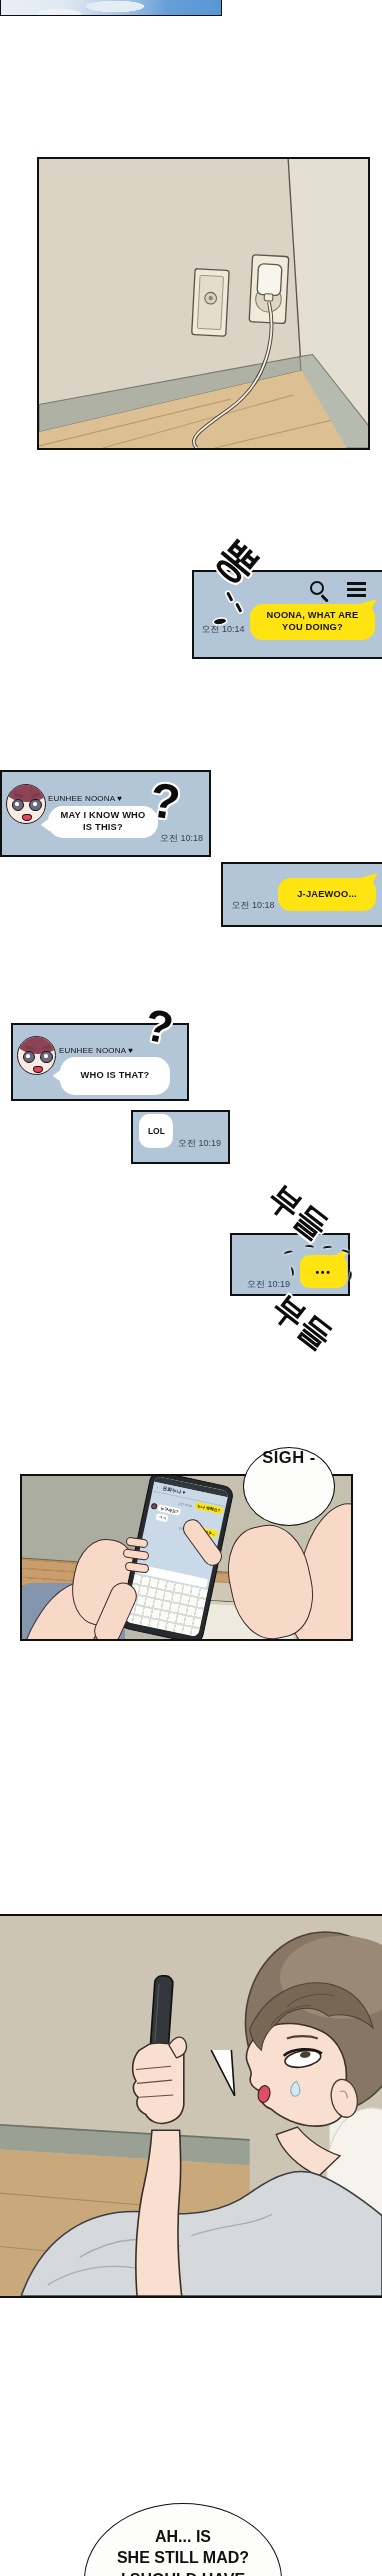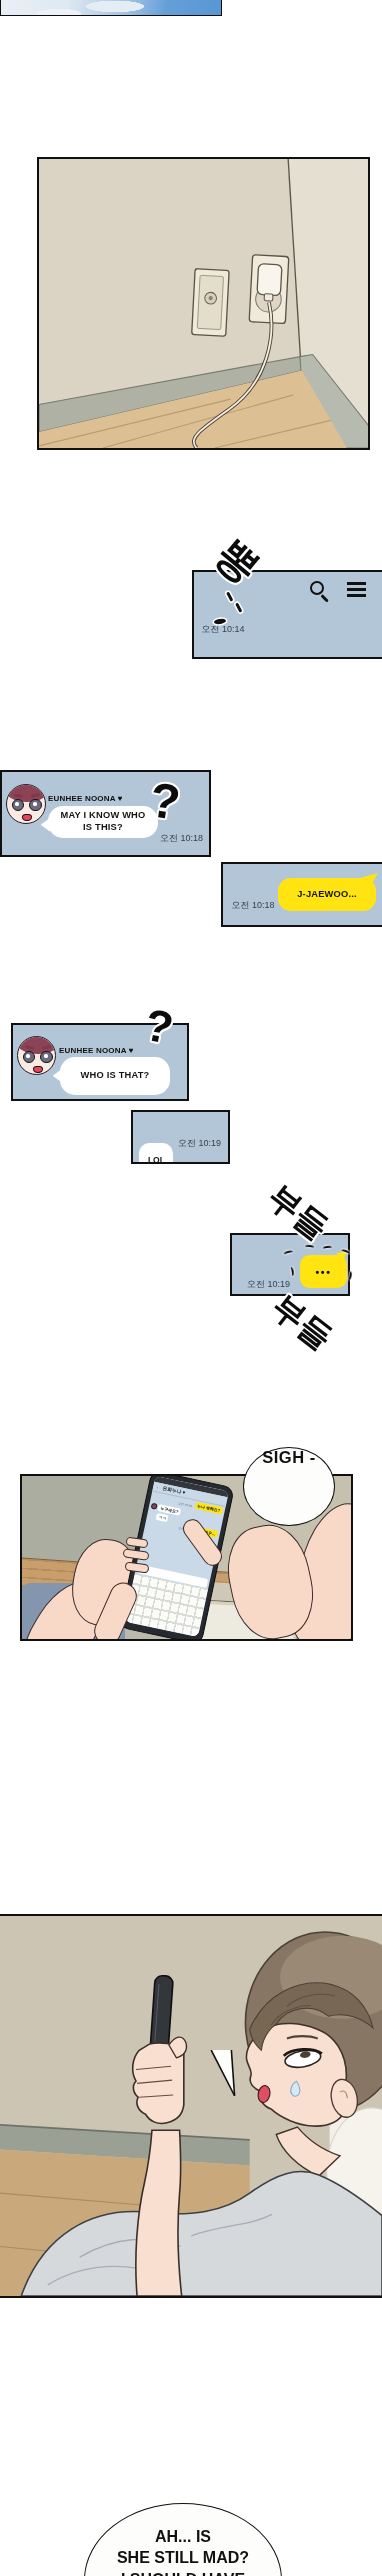--- a/index.html
+++ b/index.html
@@ -30,26 +30,26 @@
   #p-chat6{left:230px;top:1233px;width:120px;height:63px;overflow:visible;}
   .bubble{position:absolute;display:flex;flex-direction:column;align-items:center;justify-content:center;
     text-align:center;font-weight:700;font-size:9.3px;line-height:1.25;color:#141414;}
   .bubble.yellow{background:#ffe412;border-radius:12.8px;}
   .bubble.white{background:#ffffff;border-radius:15px;}
   .bubble.yellow::after{content:"";position:absolute;right:-1.6px;top:-4.8px;width:16px;height:14px;
     background:#ffe412;clip-path:polygon(100% 0,55% 100%,0 30%);}
   .bubble.white.tail-left::after{content:"";position:absolute;left:-7.4px;top:11.7px;width:9.6px;height:14px;
     background:#ffffff;clip-path:polygon(100% 0,0 50%,100% 100%);}
   .sq-bubble{position:absolute;background:#fff;border-radius:10.6px;display:flex;align-items:center;
-    justify-content:center;font-weight:700;font-size:8.5px;color:#141414;margin-top:29px;}
+    justify-content:center;font-weight:700;font-size:8.5px;color:#141414;}
   .typing{position:absolute;background:#ffe412;border-radius:9.6px;display:flex;align-items:center;
     justify-content:center;font-weight:900;font-size:10.6px;letter-spacing:1.6px;color:#111;}
   .typing::after{content:"";position:absolute;right:-1.1px;top:-4.3px;width:11.7px;height:9.6px;
     background:#ffe412;clip-path:polygon(100% 0,55% 100%,0 30%);}
-  .sender{position:absolute;font-size:8px;font-weight:700;color:#101010;white-space:nowrap;letter-spacing:0.2px;}
+  .sender{position:absolute;font-size:8px;font-weight:400;color:#101010;white-space:nowrap;letter-spacing:0.2px;}
   
   .avatar{position:absolute;width:40px;height:40px;border-radius:50%;background:#f9ebe2;
     border:1.6px solid #241d26;overflow:hidden;}
   .avatar .hair{position:absolute;left:-4.3px;top:-14px;width:48px;height:31px;border-radius:50%;background:#8c4355;}
   .avatar .eye{position:absolute;width:12.8px;height:12.8px;border-radius:50%;background:#6c6a7e;border:1.6px solid #17121b;}
   .avatar .eye::after{content:"";position:absolute;left:2.7px;top:2.7px;width:3.7px;height:3.7px;border-radius:50%;background:#fff;}
   .avatar .eye.l{left:4.3px;top:14px;} .avatar .eye.r{left:22px;top:14px;}
   .avatar .brow{position:absolute;width:8.5px;height:2.7px;border-radius:1.6px;background:#7e3a4a;}
   .avatar .brow.l{left:6.4px;top:9.6px;transform:rotate(12deg);} .avatar .brow.r{left:23.4px;top:9.6px;transform:rotate(-12deg);}
   .avatar .mouth{position:absolute;left:15px;top:29px;width:9.6px;height:7.4px;background:#e8445c;
@@ -173,20 +173,24 @@
   </div>
 
   <div class="sfx" id="sfx-pop">뽕</div>
   <div class="popmark" id="popmark1"></div>
   <div class="popmark" id="popmark2"></div>
   <div class="popmark" id="popdot"></div>
 
   <div class="panel" id="p-chat1">
     <div class="search-ic" style="left:116px;top:8.5px;"></div>
     <div class="menu-ic" style="left:153px;top:9.6px;"></div>
+    <div class="bubble yellow comic" style="left:56px;top:32px;width:125px;height:36px;">
+      <span>NOONA, WHAT ARE</span>
+      <span>YOU DOING?</span>
+    </div>
     <div class="time" style="left:7.4px;top:51px;">오전 10:14</div>
   </div>
 
   <div class="panel" id="p-chat2">
     <div class="avatar" style="left:4.3px;top:11.7px;">
       <div class="hair"></div>
       <div class="brow l"></div>
       <div class="brow r"></div>
       <div class="eye l"></div>
       <div class="eye r"></div>

